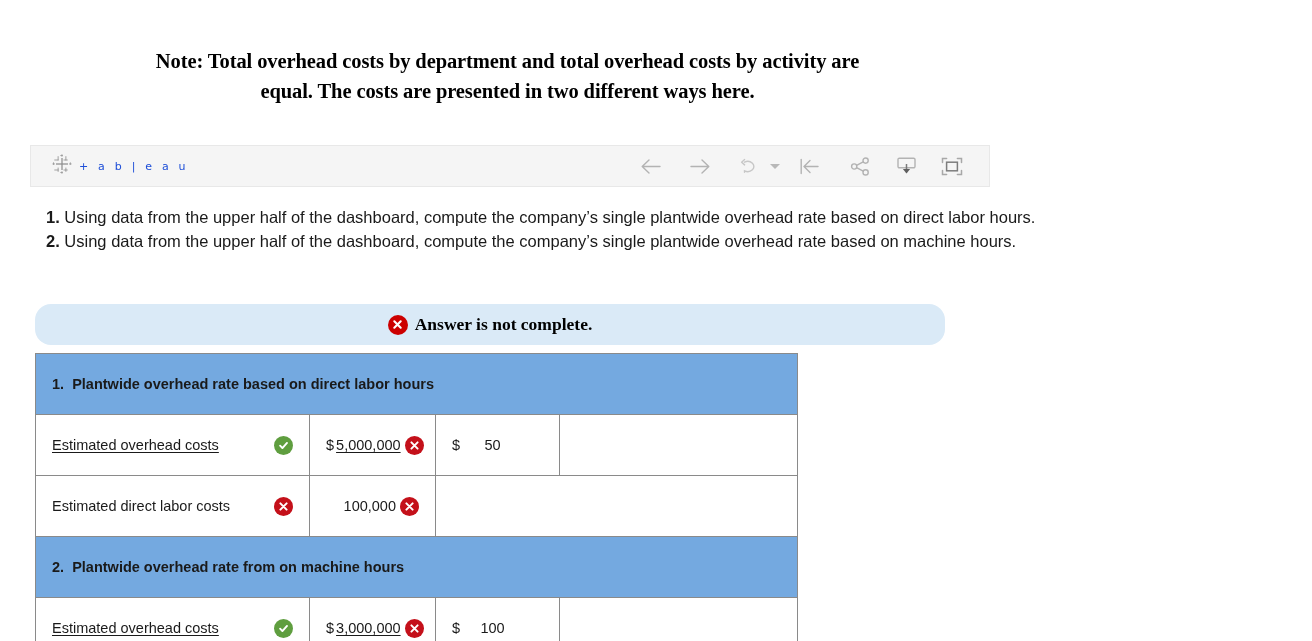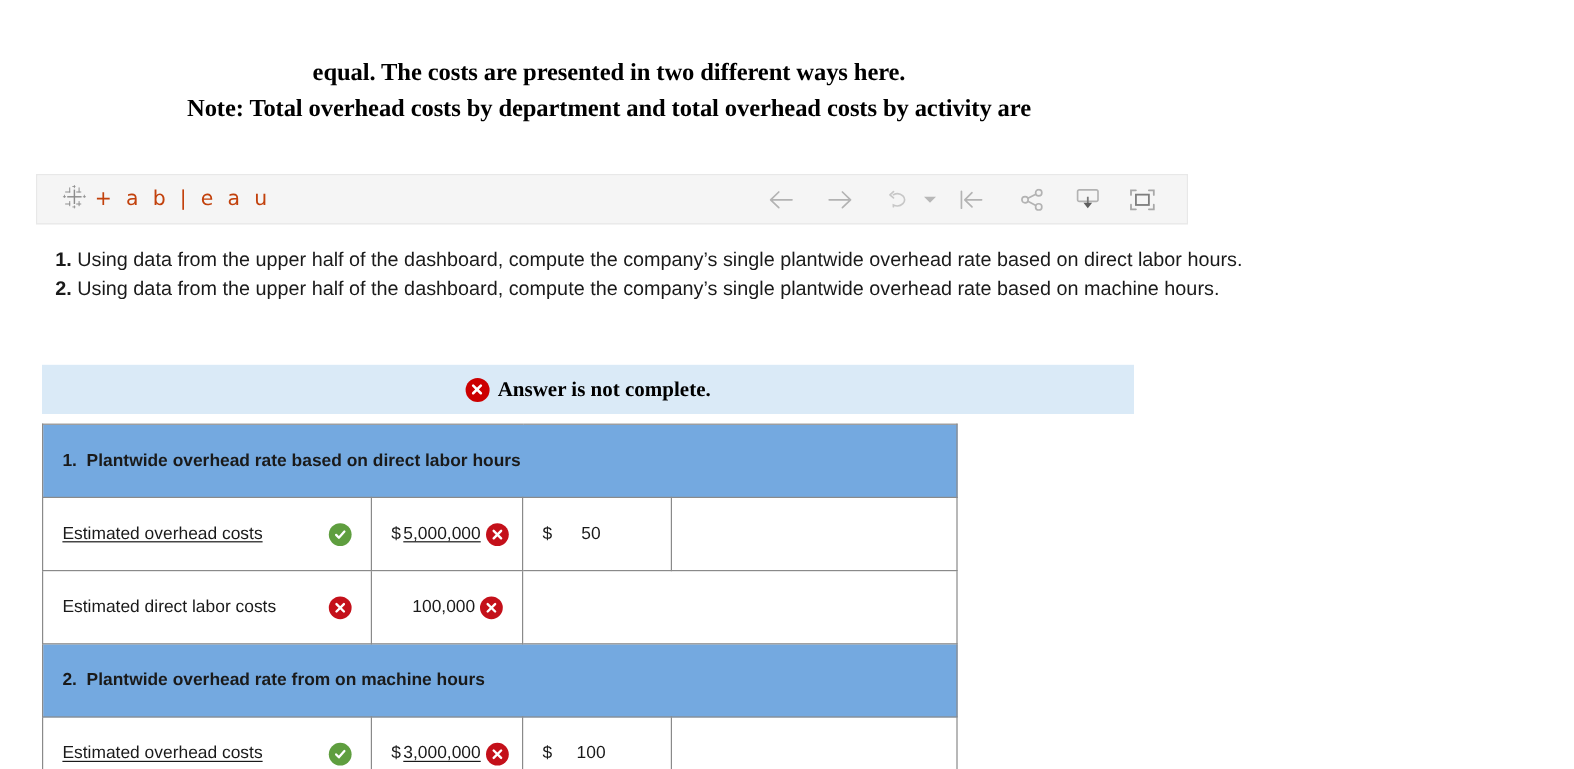--- a/index.html
+++ b/index.html
@@ -45,22 +45,22 @@
     align-items: center;
   }
   #tableau-logo {
     display: flex;
     align-items: center;
     margin-left: 21px;
     gap: 7px;
   }
   #tableau-logo .wordmark {
     font-family: "DejaVu Sans", sans-serif;
-    font-size: 17px;
-    color: #c2410c;
+    font-size: 11px;
+    color: #1d4ed8;
     letter-spacing: 3.2px;
     white-space: nowrap;
   }
   .tb-spacer { flex: 1 1 auto; }
   #toolbar-actions {
     display: flex;
     align-items: center;
     margin-right: 20px;
   }
   .tb-btn {
@@ -106,20 +106,21 @@
     position: absolute;
     left: 35px;
     top: 304px;
     width: 910px;
     height: 41px;
     background: #daeaf7;
     display: flex;
     align-items: center;
     justify-content: center;
     gap: 7px;
+    border-radius: 16px;
   }
   #answer-banner .banner-text {
     font-family: "Liberation Serif", serif;
     font-weight: bold;
     font-size: 17.5px;
     color: #000000;
   }
 
   
   .ico {
@@ -209,22 +210,22 @@
   .rate-num {
     flex: 1 1 auto;
     text-align: center;
     padding-right: 18px;
   }
 </style>
 </head>
 <body>
 
 <div id="note-heading">
+  <div>Note: Total overhead costs by department and total overhead costs by activity are</div>
   <div>equal. The costs are presented in two different ways here.</div>
-  <div>Note: Total overhead costs by department and total overhead costs by activity are</div>
 </div>
 
 <div id="tableau-bar">
 
   <div id="tableau-logo">
     <span>
       <svg width="20" height="20" viewBox="0 0 20 20" aria-hidden="true">
         <g fill="#8c8c8c">
           <rect x="9.4" y="4.0" width="1.2" height="12"></rect>
             <rect x="4.0" y="9.4" width="12" height="1.2"></rect>

